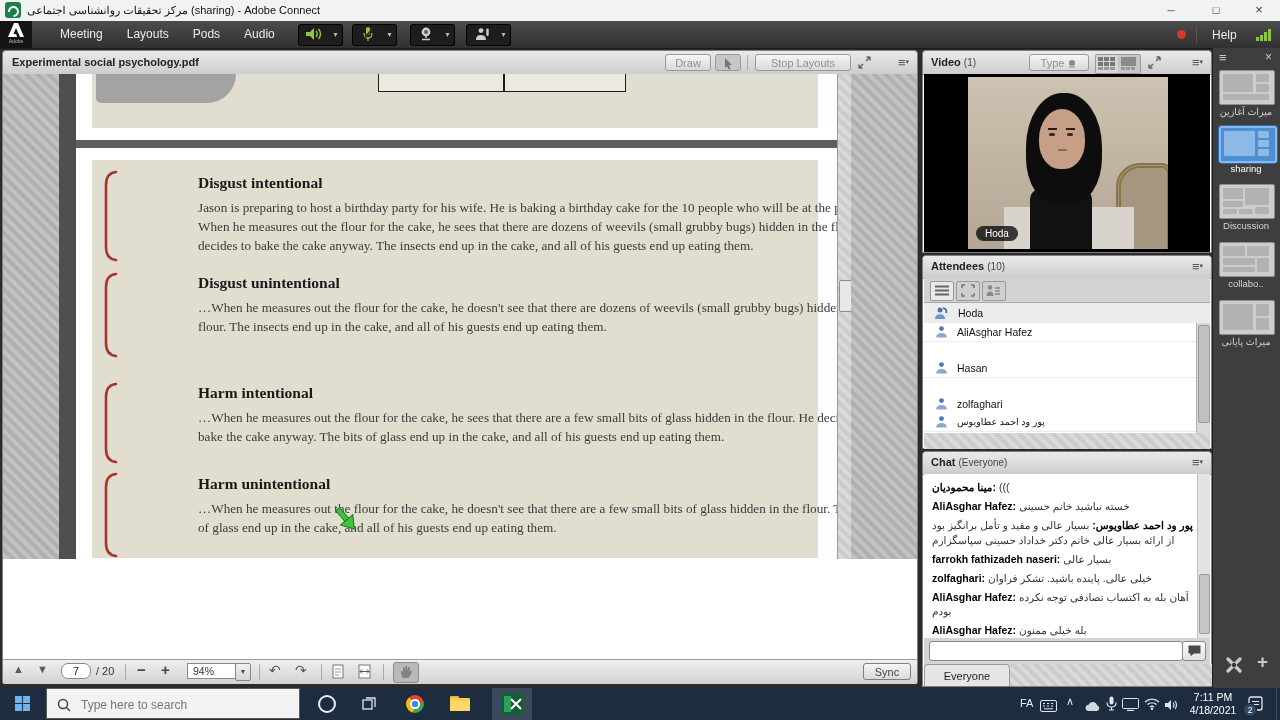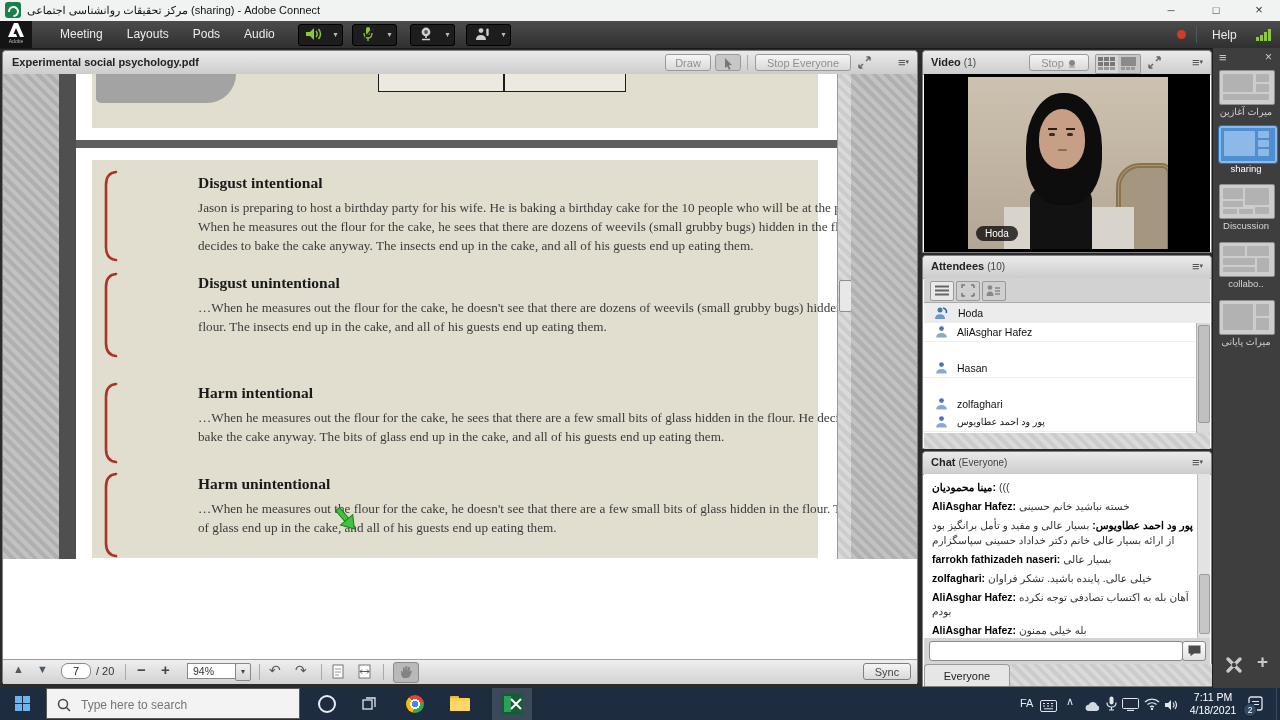--- a/index.html
+++ b/index.html
@@ -121,21 +121,21 @@
   <div class="abs pod" style="left:2px;top:50px;width:916px;height:633px;border-radius:4px 4px 0 0;">
     <div class="pod-h">
       <div class="pod-title" style="left:9px;">Experimental social psychology.pdf</div>
       <div class="btn" style="left:662px;top:3px;width:46px;height:17px;line-height:16px;">Draw</div>
       <div class="btn" style="left:712px;top:3px;width:26px;height:17px;background:#c7c7c7;">
         <svg width="12" height="13" style="margin-top:2px;">
           <path d="M3,1 L10,8 L6.8,8.3 L8.6,12 L6.9,12.8 L5.2,9.2 L3,11 Z" fill="#777"></path>
         </svg>
       </div>
       <div class="sep-v" style="left:744px;top:4px;height:15px;"></div>
-      <div class="btn" style="left:752px;top:3px;width:96px;height:17px;line-height:16px;">Stop Everyone</div>
+      <div class="btn" style="left:752px;top:3px;width:96px;height:17px;line-height:16px;">Stop Layouts</div>
       <div class="abs" style="left:854px;top:4px;width:22px;height:16px;">
         <svg width="15" height="15">
           <path d="M6,9 L2,13 M2,13 L2,9.5 M2,13 L5.5,13 M9,6 L13,2 M13,2 L9.5,2 M13,2 L13,5.5" stroke="#666" stroke-width="1.5" fill="none"></path>
         </svg>
       </div>
       <div class="pod-menu">
         <span>≡</span><small>▾</small>
       </div>
     </div>
 
@@ -235,21 +235,21 @@
     </div>
   </div>
 
   <div class="abs pod" style="left:922px;top:50px;width:290px;height:203px;border-radius:4px 4px 0 0;">
     <div class="pod-h">
       <div class="pod-title" style="left:8px;">
         <span>Video</span>
         <span class="pod-count">(1)</span>
       </div>
       <div class="btn" style="left:106px;top:3px;width:60px;height:17px;line-height:16px;">
-        <span>Stop</span>
+        <span>Type</span>
         <svg width="10" height="9" style="vertical-align:-1px;">
           <circle cx="5" cy="4" r="3" fill="#888"></circle>
             <path d="M2,8 h6" stroke="#888"></path>
         </svg>
       </div>
       <div class="abs" style="left:172px;top:3px;width:22px;height:18px;background:#d6d6d6;border:1px solid #9a9a9a;border-radius:2px 0 0 2px;">
         <svg width="18" height="14" style="margin:2px;">
           <rect x="0" y="0" width="5" height="4" fill="#777"></rect>
             <rect x="6" y="0" width="5" height="4" fill="#777"></rect>
             <rect x="12" y="0" width="5" height="4" fill="#777"></rect>

